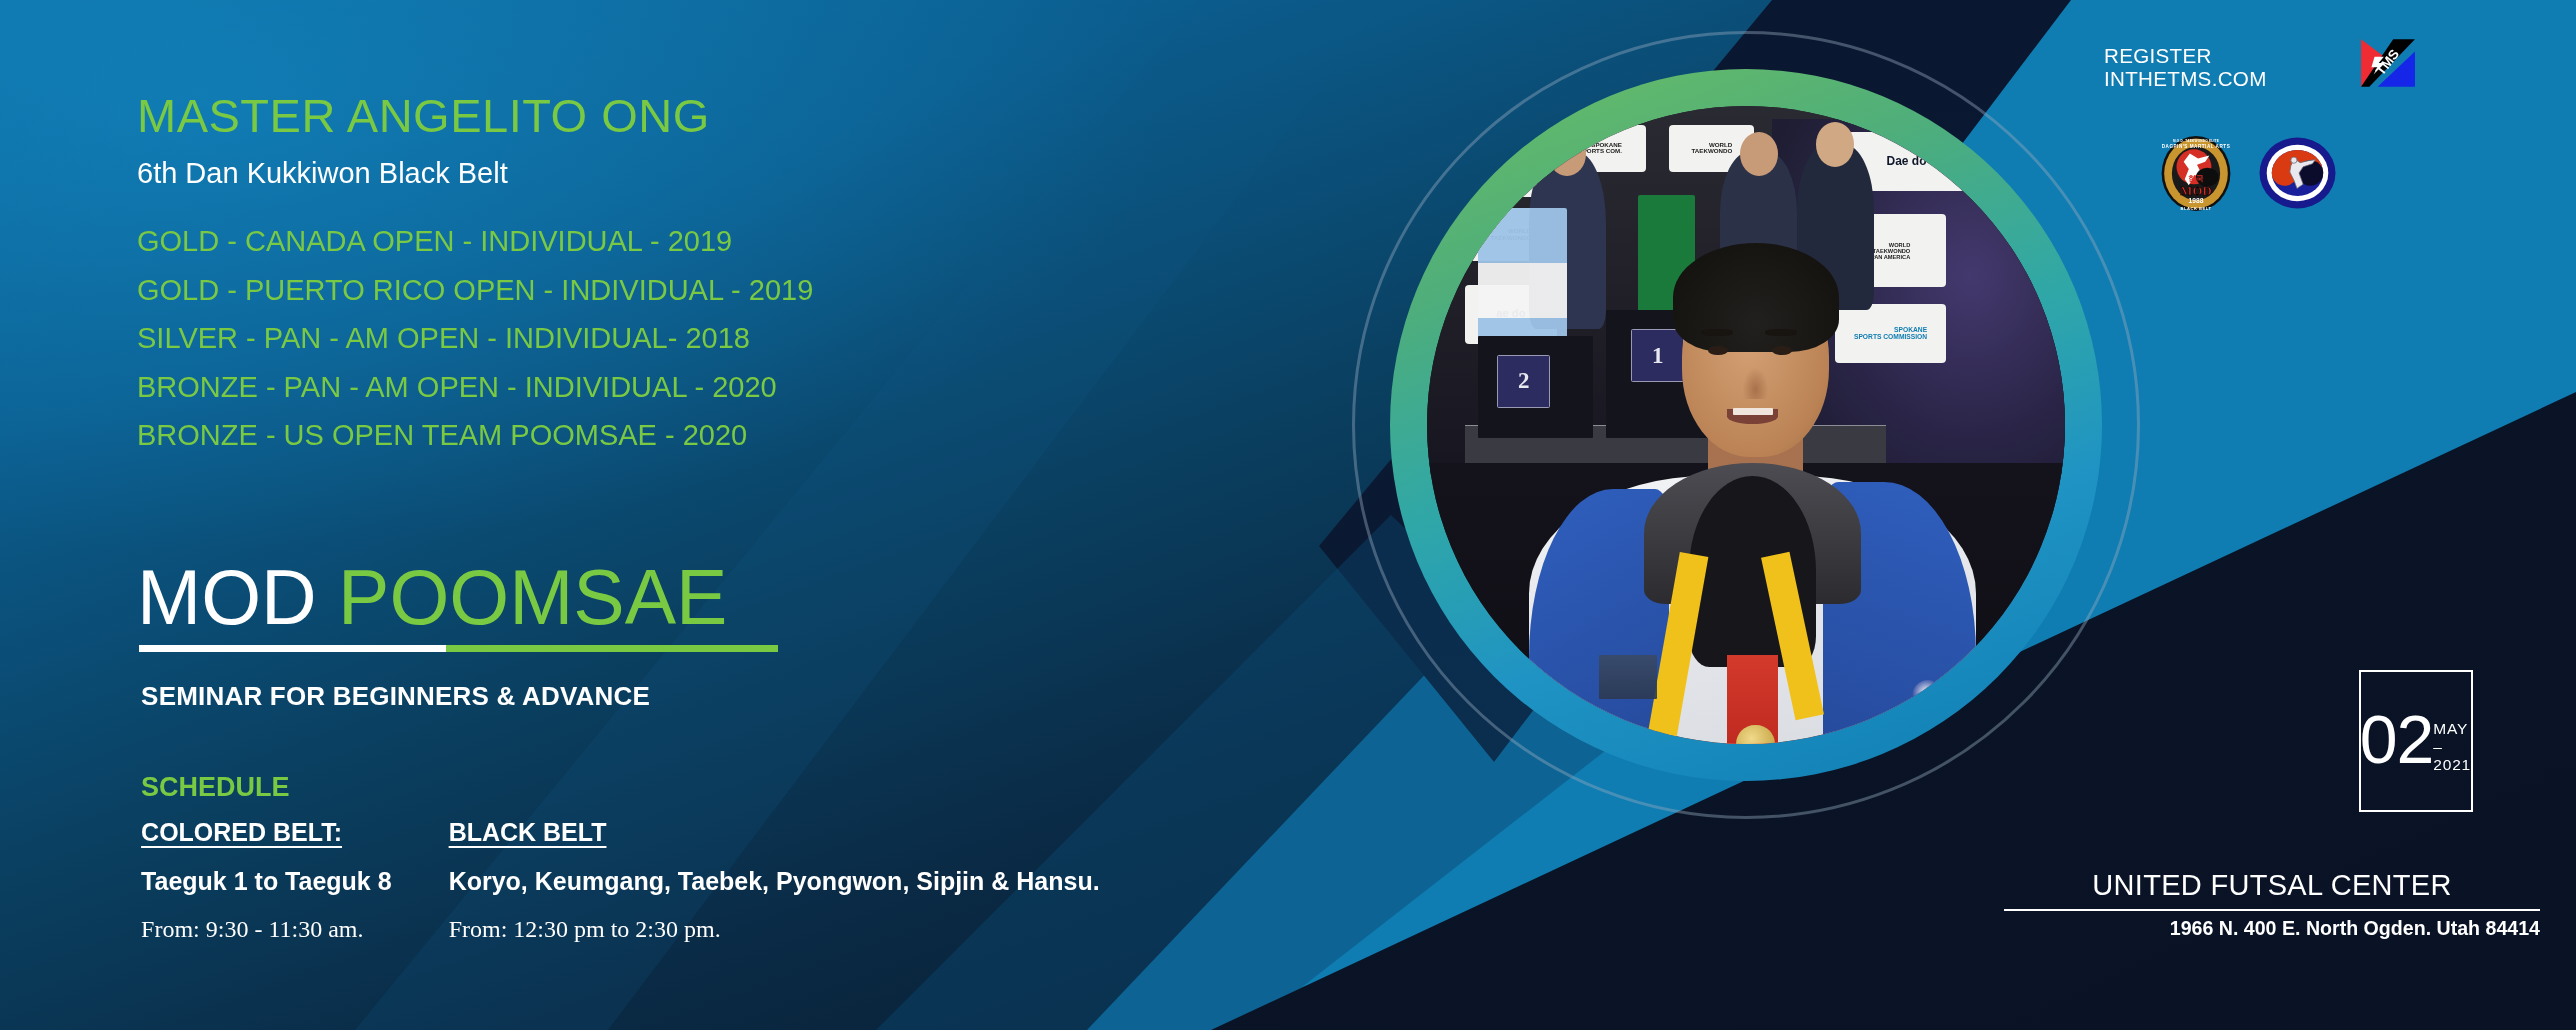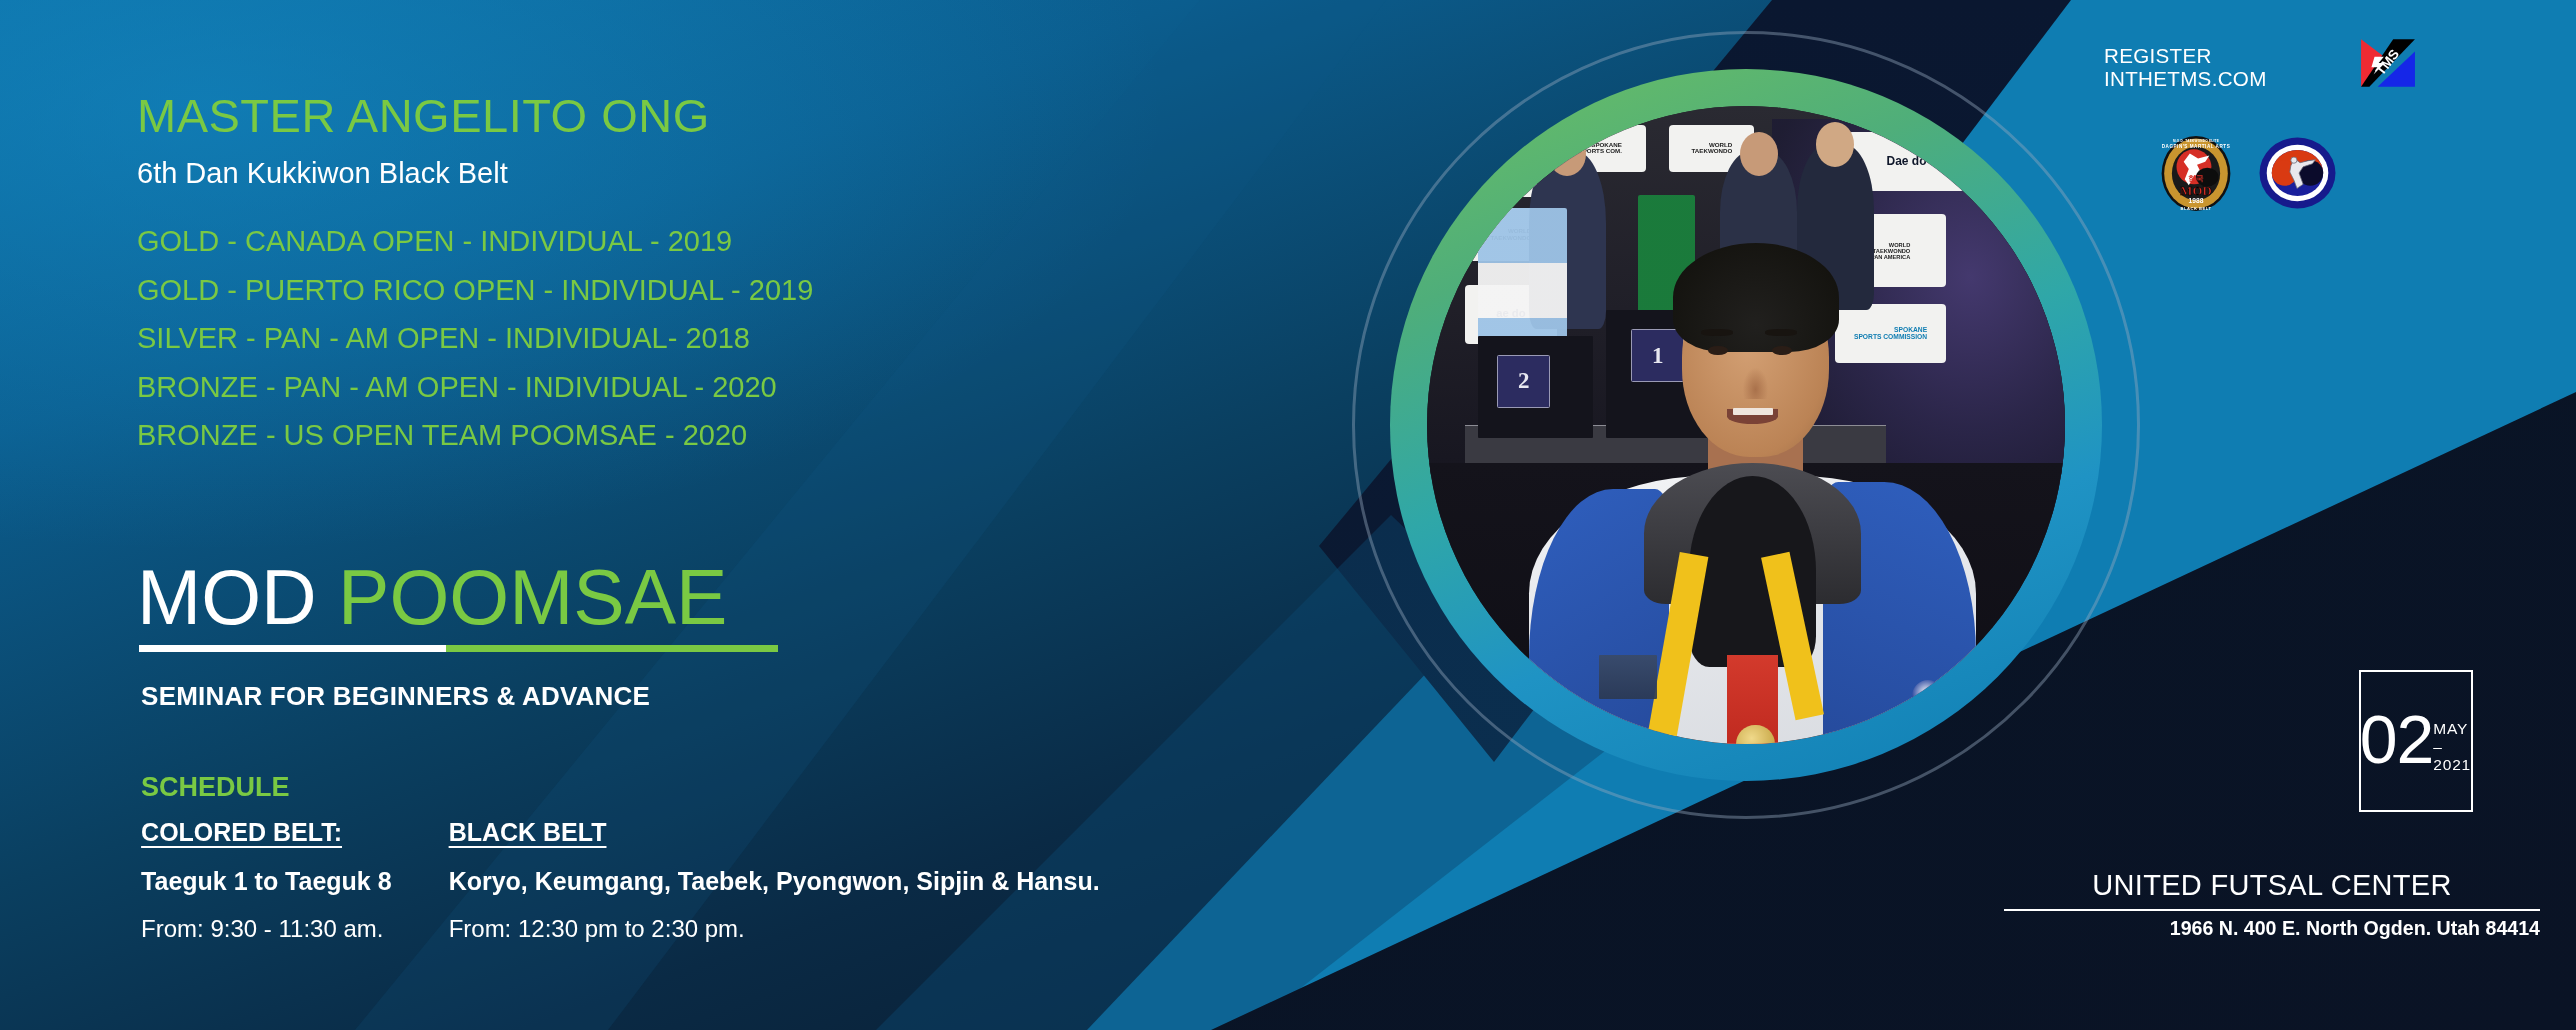--- a/index.html
+++ b/index.html
@@ -252,21 +252,21 @@
     text-decoration: underline; text-underline-offset: 4.6px;
     text-decoration-thickness: 2.1px;
     white-space:nowrap; line-height:1; margin-bottom:24px;
   }
   .sched-forms {
     font-size:25px; font-weight:700; color:#ffffff;
     white-space:nowrap; line-height:1; margin-bottom:23px;
   }
   .sched-time {
     font-size:24px; font-weight:400; color:#fff;
-    white-space:nowrap; line-height:1;
+    white-space:nowrap; line-height:1;font-family:Liberation Serif, serif;
   }
 
   
   .register-block {
     position:absolute; left:2104px; top:44px;
     width:227px; text-align:left; color:#fff;
     line-height:1.12;
   }
   .register-line { font-size:20.6px; font-weight:400; letter-spacing:0.3px; }
 

